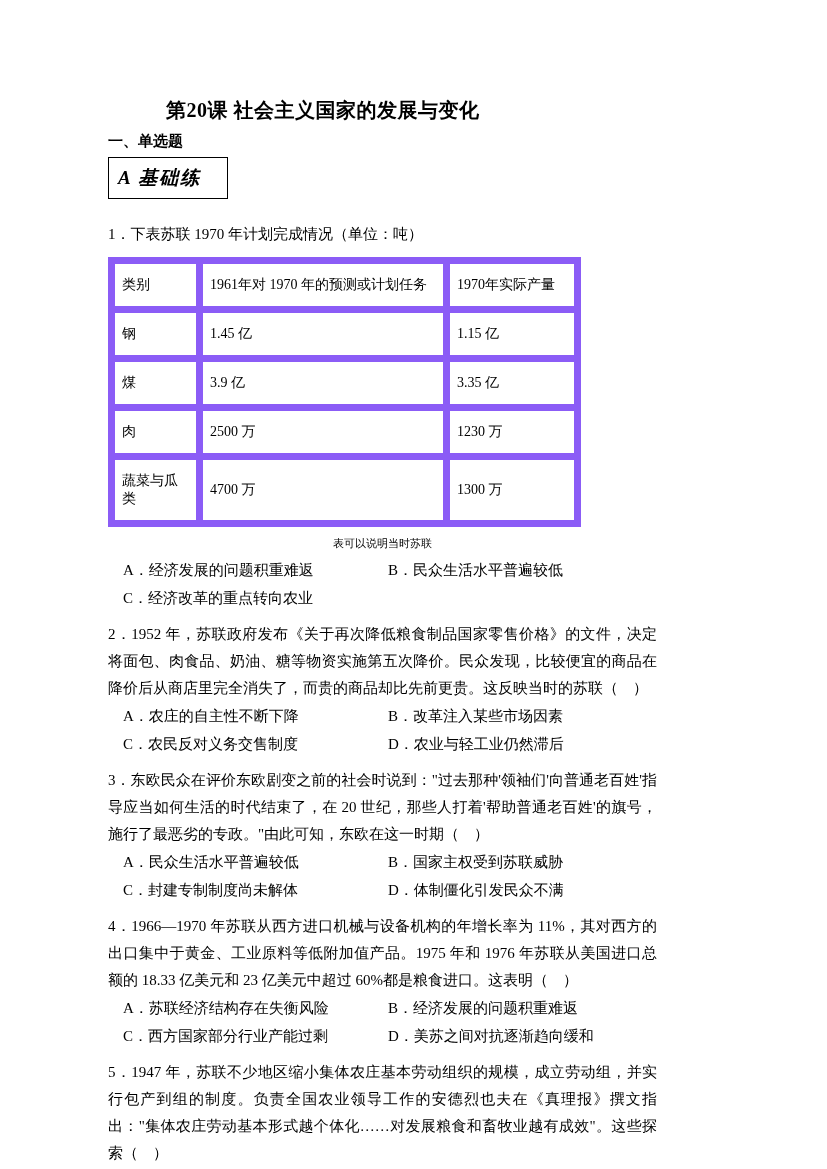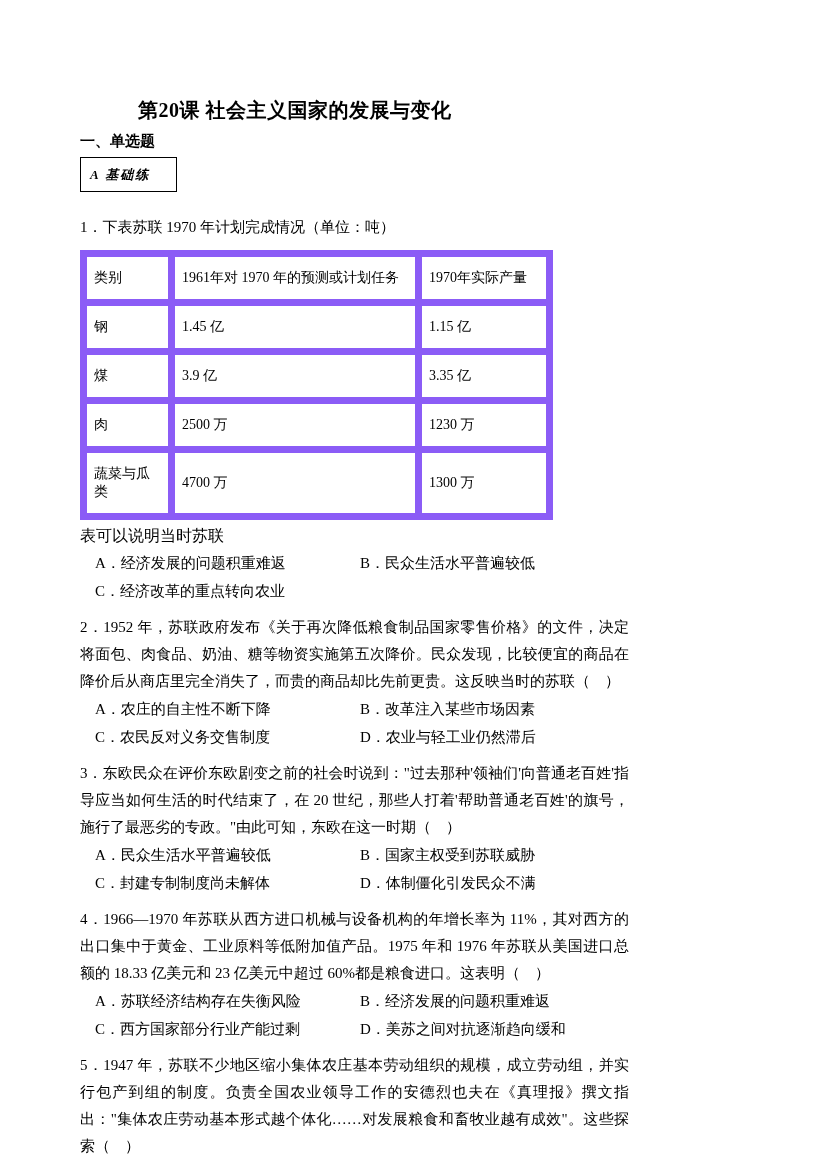--- a/index.html
+++ b/index.html
@@ -10,20 +10,21 @@
     height: 1169px;
     font-family: "Liberation Serif", "DejaVu Serif", serif;
     color: #000;
   }
   .page {
     width: 708px;
     height: 1169px;
     padding: 97px 79px 32px 80px;
     overflow: hidden;
     background: #fff;
+    margin-left: 28px;
   }
   .doc-title {
     font-size: 20px;
     font-weight: 700;
     margin: 0 0 8px 58px;
     letter-spacing: 0.5px;
   }
   .section-heading {
     font-size: 15px;
     font-weight: 700;
@@ -32,34 +33,35 @@
   .badge-box {
     display: inline-block;
     border: 1.5px solid #000;
     padding: 7px 26px 7px 9px;
     margin: 1px 0 13px 0;
     background: #fff;
   }
   .badge-text {
     font-weight: 700;
     font-style: italic;
-    font-size: 13px;
+    font-size: 19px;
     letter-spacing: 2px;
   }
   .question { margin-top: 9px; }
   .stem {
     font-size: 15px;
     line-height: 27px;
     margin: 0;
     text-align: justify;
   }
   .note {
-    font-size: 16px;
+    font-size: 11px;
     line-height: 26px;
     margin: 2px 0 0 0;
+    text-align: center;
   }
   .q-table {
     border-collapse: collapse;
     margin: 9px 0 3px 0;
   }
   .q-table td {
     border: 7px solid #8b5cf6;
     font-size: 14px;
     font-weight: 400;
     padding: 12px 7px;

